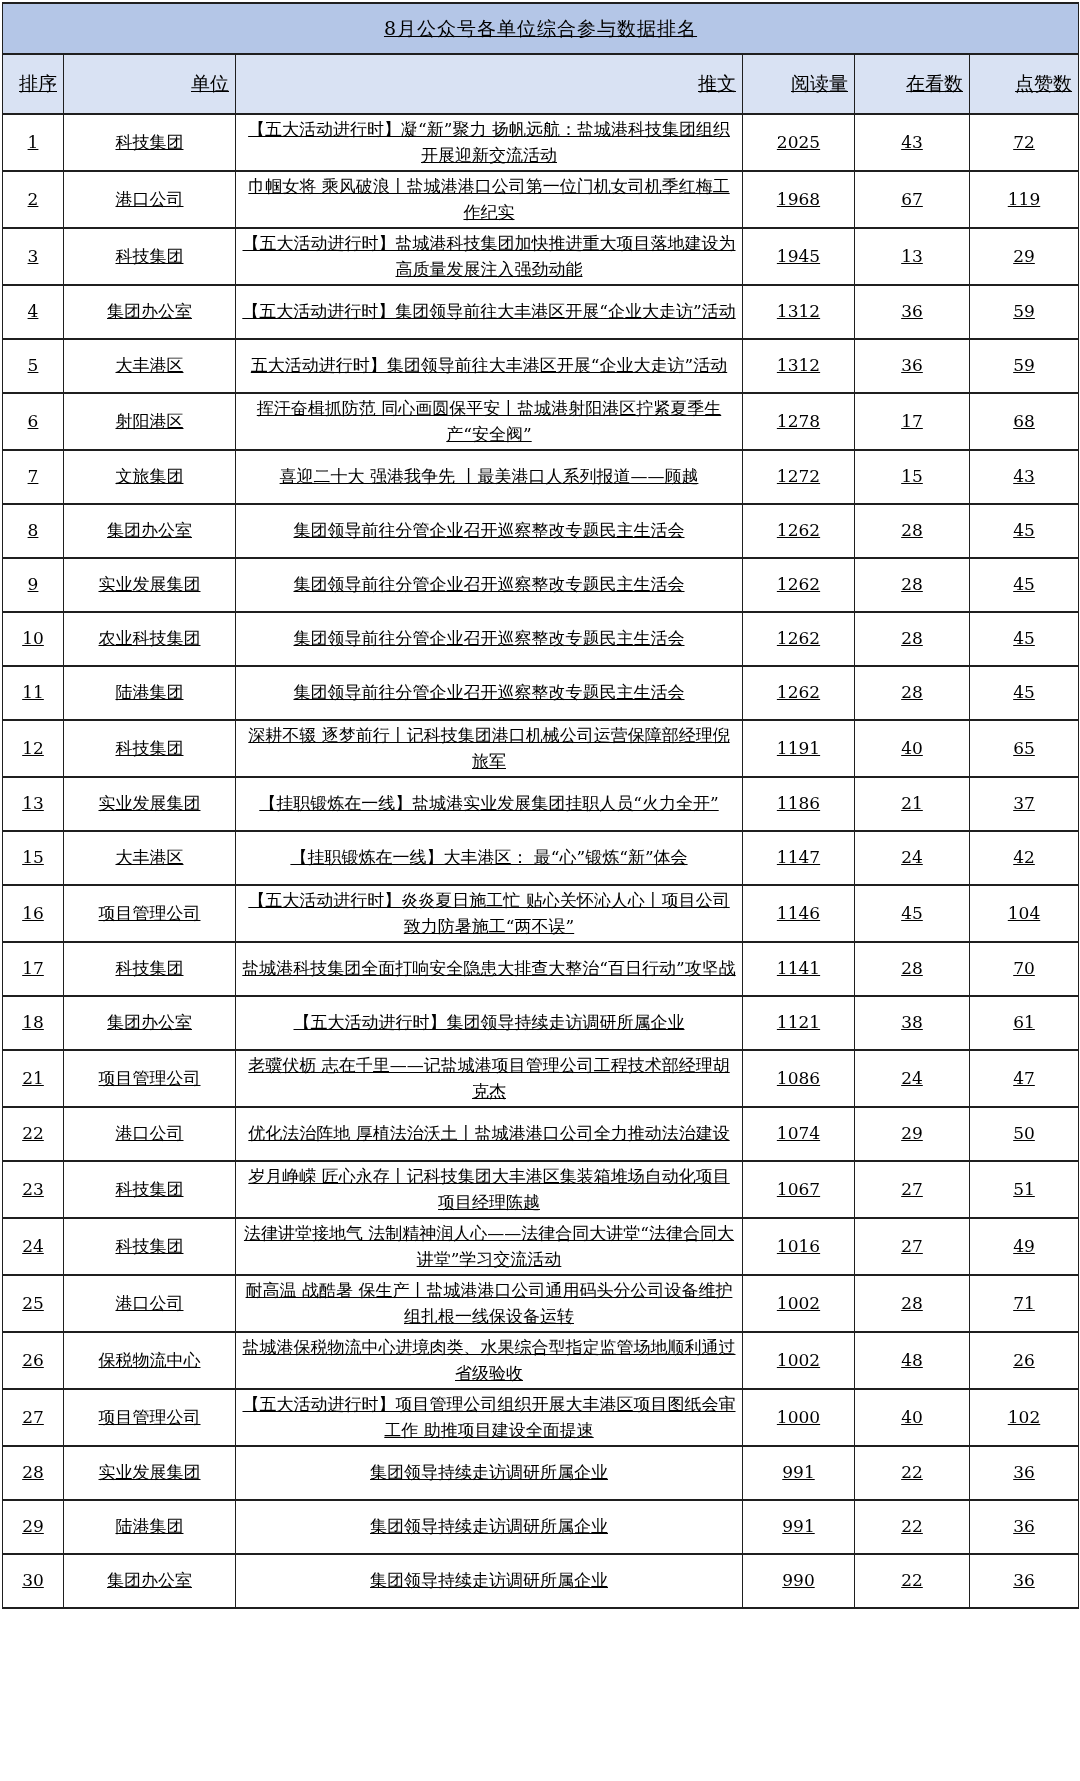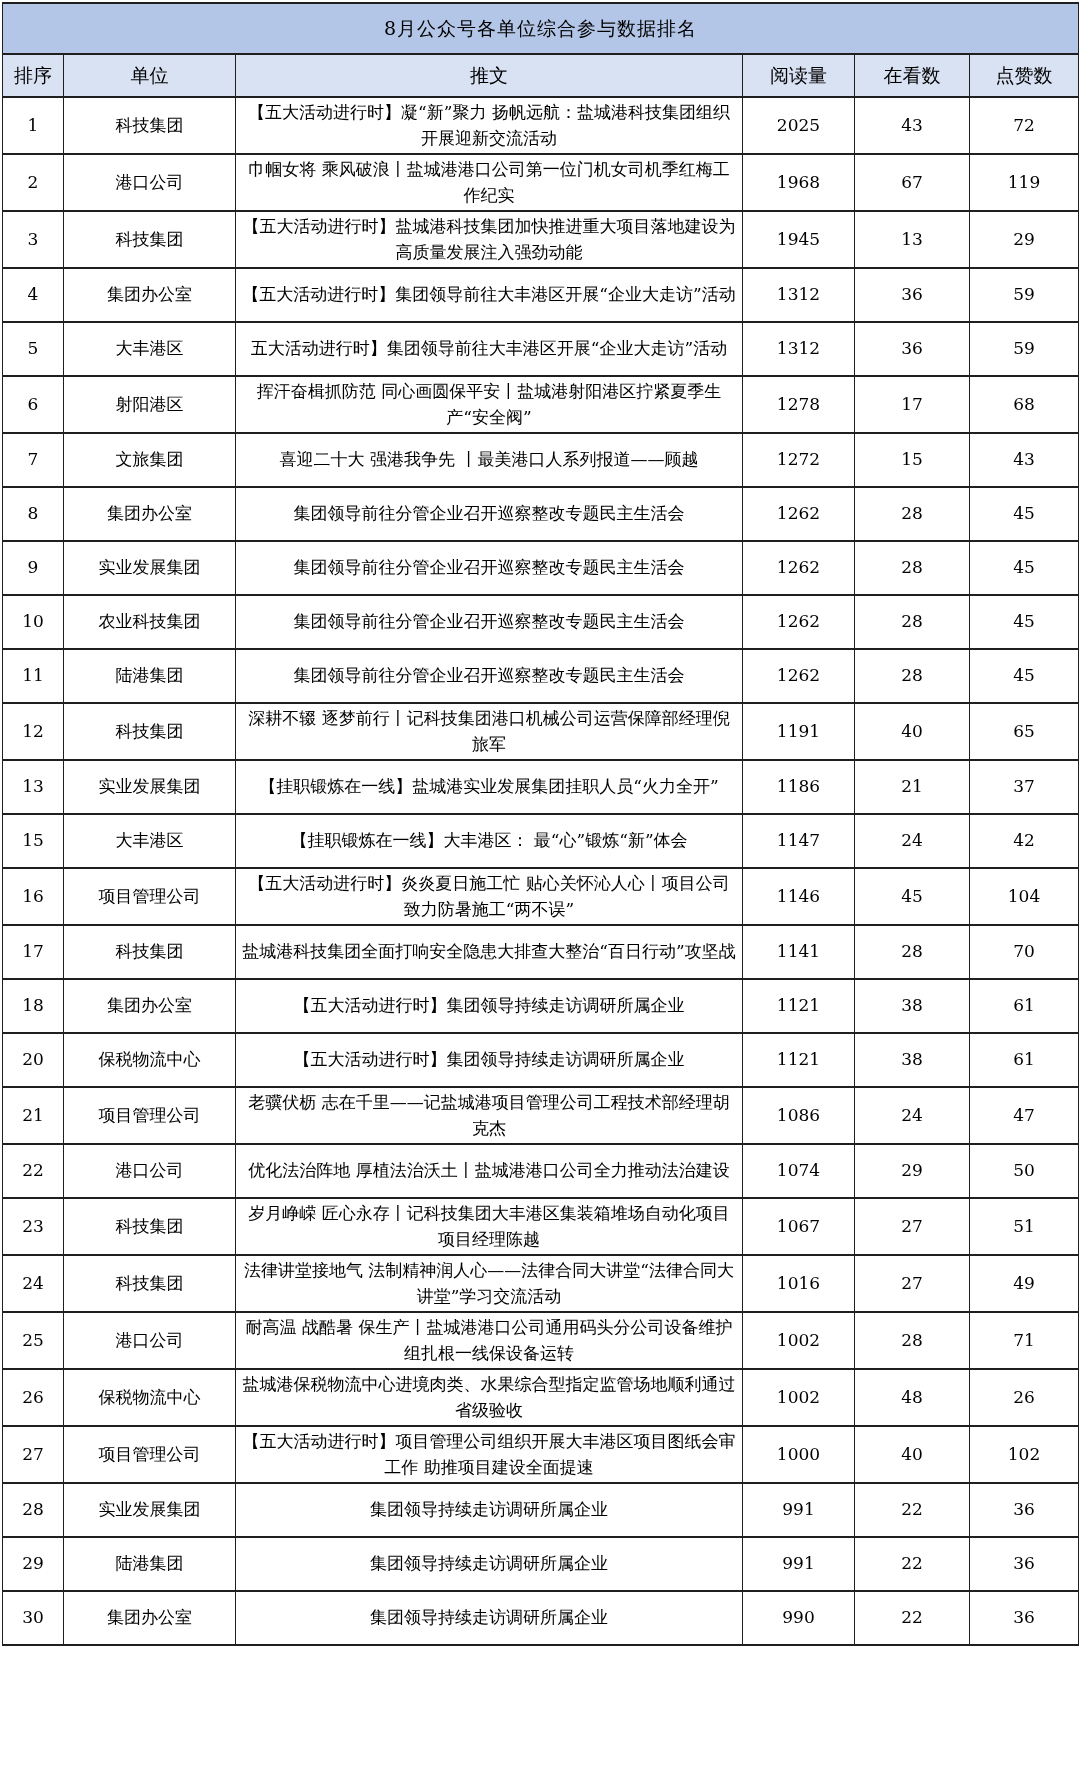--- a/index.html
+++ b/index.html
@@ -18,43 +18,45 @@
     color: var(--text-color);
   }
   .page {
     width: 1080px;
     padding: 2px;
   }
   table.rank-table {
     width: 1076px;
     border-collapse: collapse;
     table-layout: fixed;
+    text-decoration: underline;
   }
   table.rank-table th,
   table.rank-table td {
     border: 1px solid var(--border-color);
     border-top-width: 2px;
     border-bottom-width: 2px;
     text-align: center;
     vertical-align: middle;
     padding: 2px 6px;
     overflow: hidden;
   }
   tr.title-row th {
     background: var(--title-bg);
     height: 51px;
     font-size: 19px;
     font-weight: normal;
     letter-spacing: 1px;
   }
   tr.header-row th {
     background: var(--header-bg);
-    height: 43px;
+    height: 60px;
     font-size: 19px;
     font-weight: normal;
+    text-align: right;
   }
   tbody td {
     background: var(--row-bg);
     height: 54px;
     font-size: 17px;
     line-height: 1.5;
   }
   td.col-tweet {
     padding: 2px 10px;
   }
@@ -225,28 +227,20 @@
         </tr>
         <tr>
           <td class="col-rank">18</td>
           <td class="col-unit">集团办公室</td>
           <td class="col-tweet">【五大活动进行时】集团领导持续走访调研所属企业</td>
           <td class="col-reads">1121</td>
           <td class="col-watching">38</td>
           <td class="col-likes">61</td>
         </tr>
         <tr>
-          <td class="col-rank">20</td>
-          <td class="col-unit">保税物流中心</td>
-          <td class="col-tweet">【五大活动进行时】集团领导持续走访调研所属企业</td>
-          <td class="col-reads">1121</td>
-          <td class="col-watching">38</td>
-          <td class="col-likes">61</td>
-        </tr>
-        <tr>
           <td class="col-rank">21</td>
           <td class="col-unit">项目管理公司</td>
           <td class="col-tweet">老骥伏枥 志在千里——记盐城港项目管理公司工程技术部经理胡克杰</td>
           <td class="col-reads">1086</td>
           <td class="col-watching">24</td>
           <td class="col-likes">47</td>
         </tr>
         <tr>
           <td class="col-rank">22</td>
           <td class="col-unit">港口公司</td>

